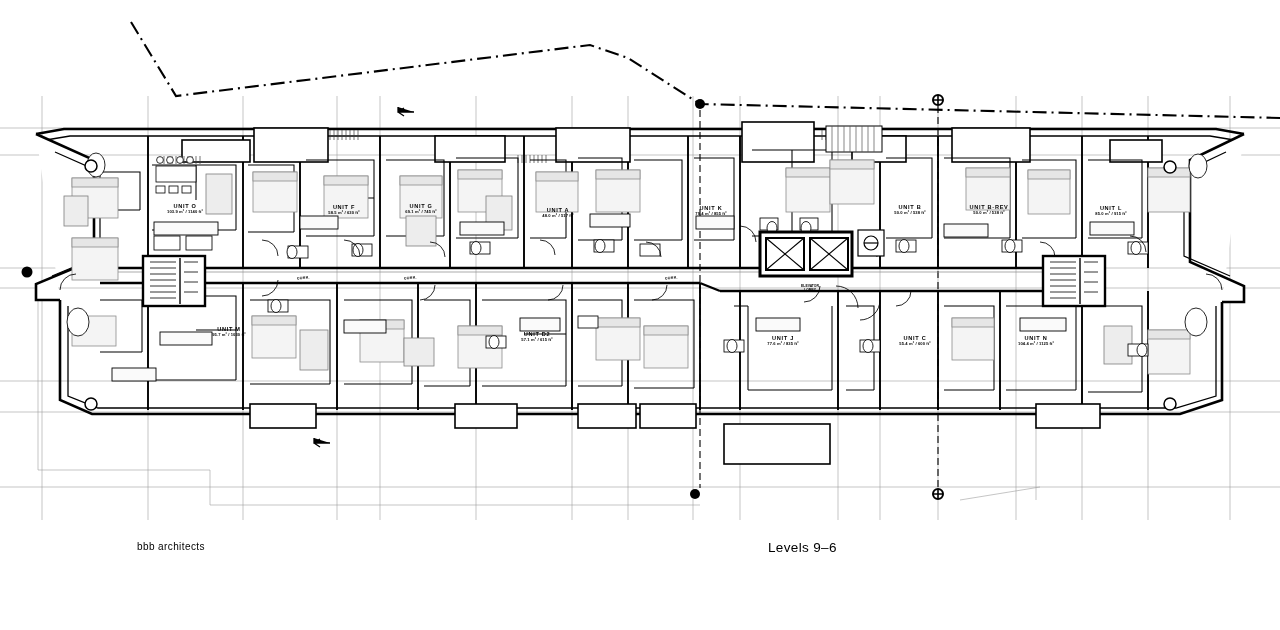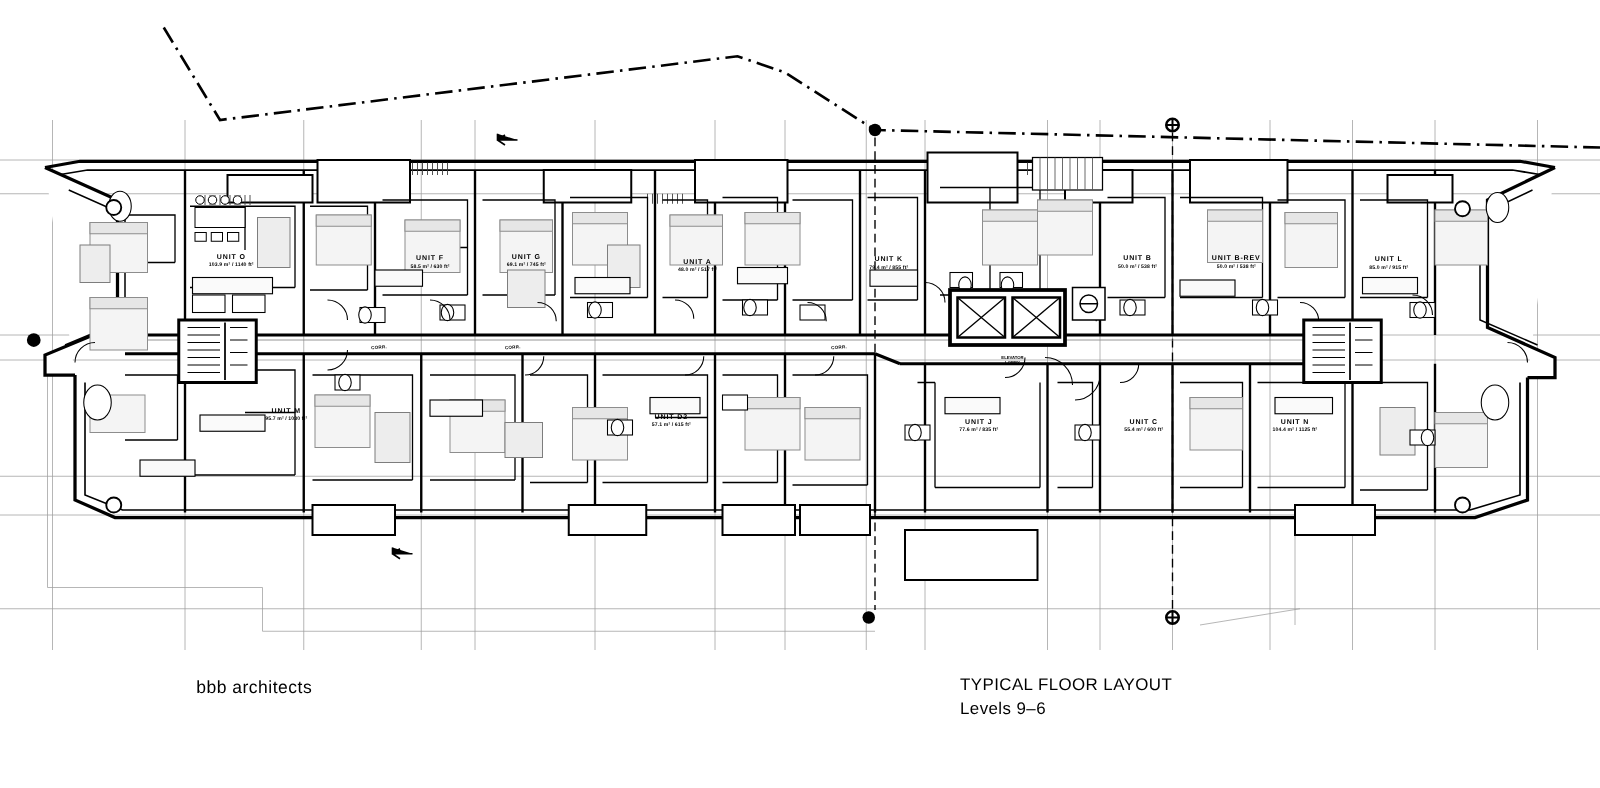--- a/index.html
+++ b/index.html
@@ -9,22 +9,22 @@
   svg.layer{position:absolute;left:0;top:0;width:1280px;height:630px;}
   .unit-label{position:absolute;text-align:center;line-height:1.05;
               font-family:"Liberation Sans",sans-serif;white-space:nowrap;}
   .unit-label .nm{font-size:5.6px;font-weight:bold;letter-spacing:.7px;}
   .unit-label .ar{font-size:4.1px;font-weight:bold;letter-spacing:.1px;}
   .corr-tag{position:absolute;font-size:3.6px;font-weight:bold;
             letter-spacing:.2px;white-space:nowrap;transform:rotate(-4deg);}
   #titleblock{position:absolute;left:768px;top:538px;}
   #titleblock div{font-size:13.5px;letter-spacing:.35px;line-height:19.3px;
                   white-space:nowrap;}
-  #firm{position:absolute;left:137px;top:541px;font-size:14px;
-        letter-spacing:.4px;white-space:nowrap;margin-left:20px;}
+  #firm{position:absolute;left:137px;top:541px;font-size:10px;
+        letter-spacing:.4px;white-space:nowrap;}
   .elev-tag{position:absolute;font-size:3.4px;font-weight:bold;
             text-align:center;white-space:nowrap;}
 </style>
 </head>
 <body>
 
 <div id="sheet">
 
   <svg class="layer" viewBox="0 0 1280 630">
     <g stroke="#9d9d9d" stroke-width="0.6" fill="none">
@@ -536,17 +536,16 @@
     <div class="corr-tag" style="left:297px;top:276px;">CORR.</div>
     <div class="corr-tag" style="left:404px;top:276px;">CORR.</div>
     <div class="corr-tag" style="left:665px;top:276px;">CORR.</div>
   </div>
 
   <div class="elev-tag" style="left:786px;top:284px;width:48px;">ELEVATOR<br>LOBBY</div>
 
   <div id="firm">bbb architects</div>
 
   <div id="titleblock">
-    <div>TYPICAL FLOOR LAYOUT</div>
     <div>Levels 9–6</div>
   </div>
 
 </div>
 
 </body></html>

